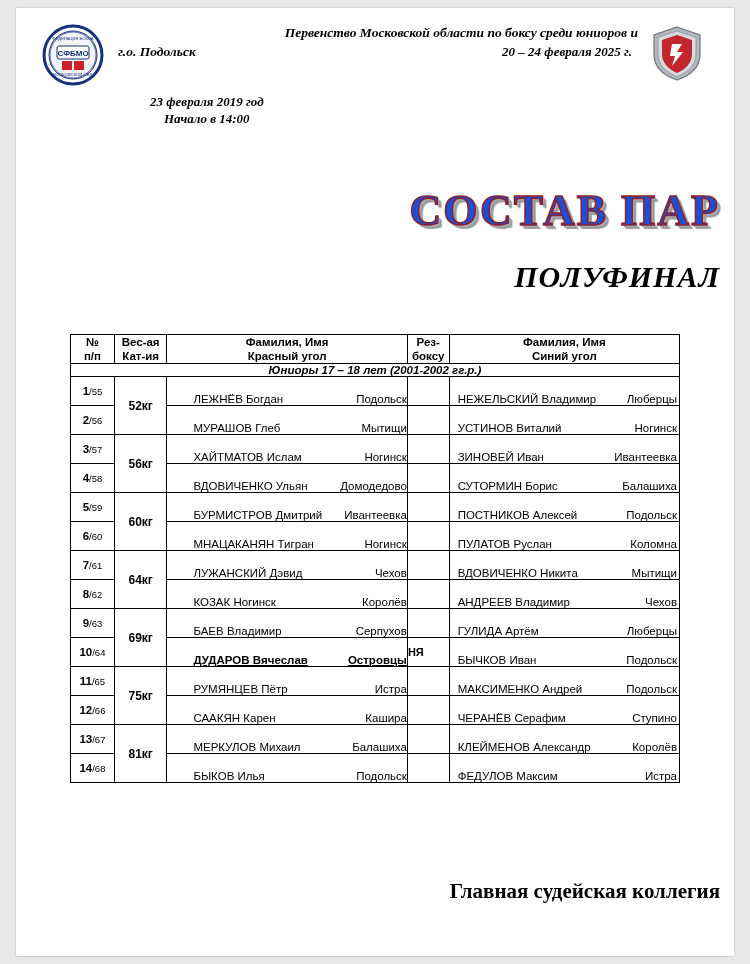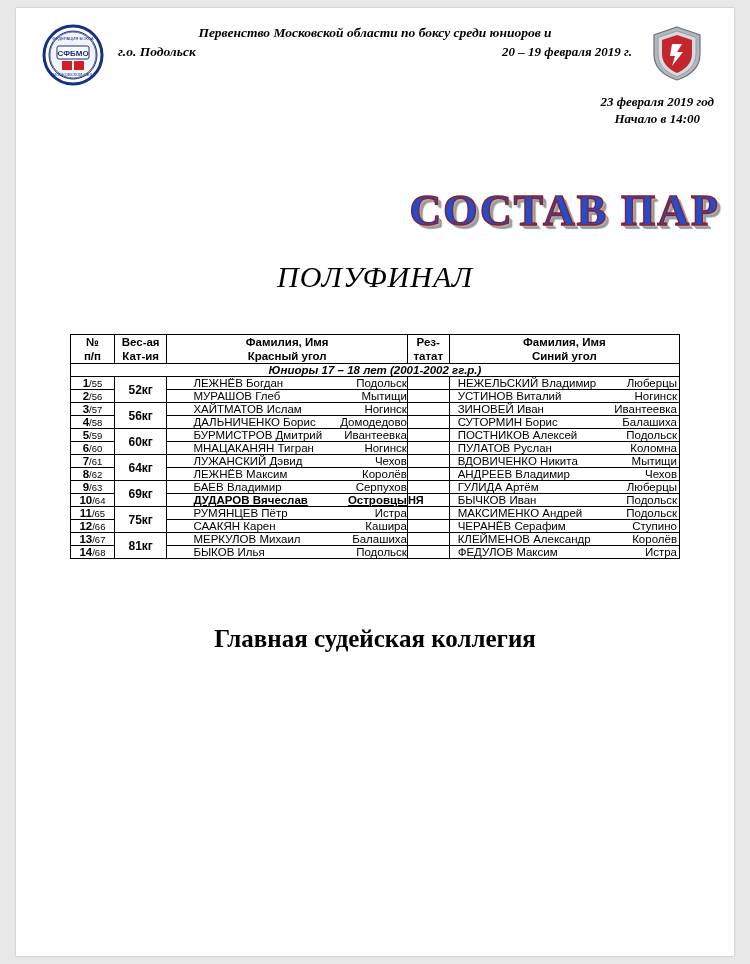--- a/index.html
+++ b/index.html
@@ -43,20 +43,21 @@
     text-align: center;
     padding: 0 6px;
   }
   .title-line {
     font-family: "Liberation Serif", serif;
     font-weight: bold;
     font-style: italic;
     font-size: 13.5px;
     line-height: 17px;
     color: #000;
+    text-align: right;
   }
   .city-row {
     display: flex;
     justify-content: space-between;
     align-items: baseline;
     margin-top: 3px;
     padding: 0 6px;
     gap: 35px;
   }
   .city {
@@ -65,21 +66,21 @@
     font-size: 13.5px;
   }
   .dates {
     font-weight: bold;
     font-style: italic;
     font-size: 13px;
   }
   .subheader {
     display: flex;
     justify-content: space-between;
-    align-items: flex-end;
+    align-items: flex-start;
     margin-top: 7px;
     padding: 0 6px 0 120px;
     flex-direction: column;
   }
   .sub-left {
     text-align: center;
     font-weight: bold;
     font-style: italic;
     font-size: 13px;
     line-height: 17px;
@@ -114,24 +115,24 @@
     letter-spacing: 2px;
     color: #1d4ed8;
     -webkit-text-stroke: 1.5px #8d2024;
     text-shadow:
         1px 1px 0 #b7babf,
         2px 2px 0 #a8abb0,
         3px 3px 0 #95989d,
         4px 4px 1px rgba(60,60,60,0.5);
   }
   .semifinal {
-    text-align: center;
+    text-align: right;
     margin-top: 24px;
     font-family: "Liberation Serif", serif;
-    font-weight: normal;
+    font-weight: bold;
     font-style: italic;
     font-size: 30px;
     letter-spacing: 1px;
     color: #000;
   }
 
   
   .table-wrap {
     margin: 40px auto 0 auto;
     width: 610px;
@@ -200,44 +201,45 @@
     padding: 2px 4px;
   }
   .fighter-inner {
     display: flex;
     justify-content: space-between;
     align-items: baseline;
     gap: 6px;
   }
   .fname {
     white-space: nowrap;
+    margin-top: 16px;
   }
   .fclub {
     white-space: nowrap;
   }
   .winner .fname, .winner .fclub {
     font-weight: bold;
     text-decoration: underline;
   }
   .red-side .fighter-inner {
     justify-content: space-between;
     padding-left: 26px;
   }
   .blue-side .fighter-inner {
     justify-content: space-between;
     padding-left: 8px;
     padding-right: 2px;
   }
 
   .footer-title {
-    text-align: center;
-    margin-top: 66px;
+    text-align: right;
+    margin-top: 96px;
     font-family: "Liberation Serif", serif;
     font-weight: bold;
-    font-size: 25px;
+    font-size: 21px;
     color: #000;
   }
 </style>
 </head>
 <body>
 
 <div class="page">
 
   <div class="header">
 
@@ -254,21 +256,21 @@
           <rect x="20" y="37" width="10" height="9" fill="#cf2027"></rect>
           <rect x="32" y="37" width="10" height="9" fill="#cf2027"></rect>
         </svg>
       </div>
     </div>
 
     <div class="header-center">
       <div class="title-line">Первенство Московской области по боксу среди юниоров и</div>
       <div class="city-row">
         <span class="city">г.о. Подольск</span>
-        <span class="dates">20 – 19 февраля 2019 г.</span>
+        <span class="dates">20 – 24 февраля 2025 г.</span>
       </div>
     </div>
 
     <div class="logo-right">
       <div class="emblem-right">
         <svg viewBox="0 0 58 58" width="58" height="58" aria-hidden="true">
           <path d="M29 3 L52 11 L52 30 C52 44 41 52 29 56 C17 52 6 44 6 30 L6 11 Z" fill="#b3b8bf" stroke="#6d737b" stroke-width="1.2"></path>
           <path d="M29 7 L48 13.5 L48 30 C48 42 38.5 49 29 52.5 C19.5 49 10 42 10 30 L10 13.5 Z" fill="#d7dade" stroke="#8c9199" stroke-width="0.8"></path>
           <path d="M29 11 L44 16 L44 30 C44 40 36 46 29 49 C22 46 14 40 14 30 L14 16 Z" fill="#c3262c"></path>
           <path d="M24 20 h10 l-5 8 h6 l-11 14 3 -10 h-5 z" fill="#ffffff"></path>
@@ -298,21 +300,21 @@
           <th class="th-weight">
             <div>Вес-ая</div>
             <div>Кат-ия</div>
           </th>
           <th class="th-name">
             <div>Фамилия, Имя</div>
             <div>Красный угол</div>
           </th>
           <th class="th-res">
             <div>Рез-</div>
-            <div>татат</div>
+            <div>боксу</div>
           </th>
           <th class="th-name">
             <div>Фамилия, Имя</div>
             <div>Синий угол</div>
           </th>
         </tr>
       </thead>
       <tbody id="pairs-body">
         <tr class="cat-row">
           <td colspan="5">Юниоры 17 – 18 лет (2001-2002 гг.р.)</td>
@@ -364,21 +366,21 @@
               <div class="fighter-inner">
                 <span class="fname">ЗИНОВЕЙ Иван</span>
                 <span class="fclub">Ивантеевка</span>
               </div>
             </td>
           </tr>
           <tr>
             <td class="num"><span class="big">4</span><span class="small">/58</span></td>
             <td class="fighter red-side">
               <div class="fighter-inner">
-                <span class="fname">ДАЛЬНИЧЕНКО Борис</span>
+                <span class="fname">ВДОВИЧЕНКО Ульян</span>
                 <span class="fclub">Домодедово</span>
               </div>
             </td>
             <td class="res"></td>
             <td class="fighter blue-side">
               <div class="fighter-inner">
                 <span class="fname">СУТОРМИН Борис</span>
                 <span class="fclub">Балашиха</span>
               </div>
             </td>
@@ -430,21 +432,21 @@
               <div class="fighter-inner">
                 <span class="fname">ВДОВИЧЕНКО Никита</span>
                 <span class="fclub">Мытищи</span>
               </div>
             </td>
           </tr>
           <tr>
             <td class="num"><span class="big">8</span><span class="small">/62</span></td>
             <td class="fighter red-side">
               <div class="fighter-inner">
-                <span class="fname">ЛЕЖНЁВ Максим</span>
+                <span class="fname">КОЗАК Ногинск</span>
                 <span class="fclub">Королёв</span>
               </div>
             </td>
             <td class="res"></td>
             <td class="fighter blue-side">
               <div class="fighter-inner">
                 <span class="fname">АНДРЕЕВ Владимир</span>
                 <span class="fclub">Чехов</span>
               </div>
             </td>

